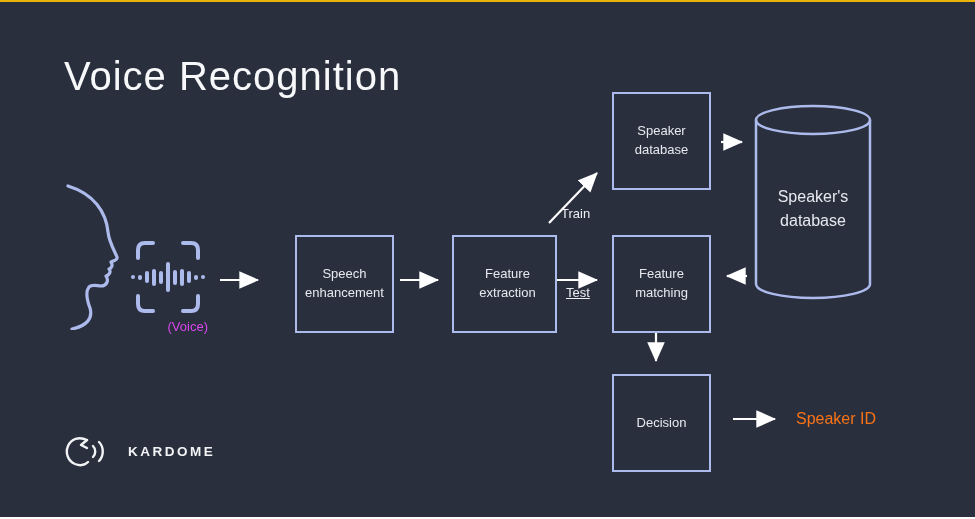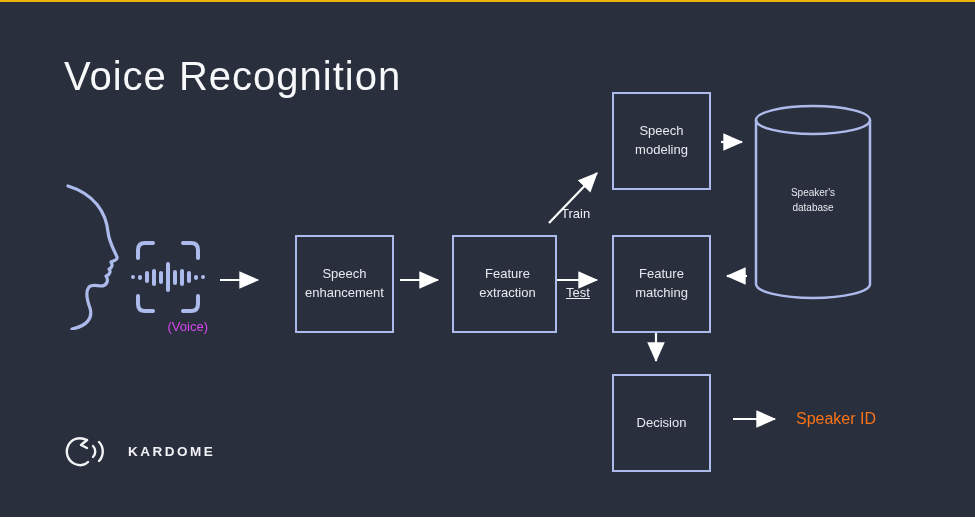--- a/index.html
+++ b/index.html
@@ -28,21 +28,21 @@
     color:#e7e9ee;font-size:13px;line-height:1.45;
     padding:2px;box-sizing:content-box;
   }
   .node-speech{left:295px;top:233px;}
   .node-extract{left:452px;top:233px;padding-left:8px;}
   .node-model{left:612px;top:90px;}
   .node-match{left:612px;top:233px;}
   .node-decision{left:612px;top:372px;}
   .db-label{
     position:absolute;left:756px;top:183px;width:114px;
-    text-align:center;color:#e7e9ee;font-size:10px;line-height:1.5;
+    text-align:center;color:#e7e9ee;font-size:16px;line-height:1.5;
   }
   .flow-label{
     position:absolute;color:#eceef2;font-size:13px;
   }
   .label-train{left:561px;top:204px;}
   .label-test{left:566px;top:283px;text-decoration:underline;}
   .voice-label{
     position:absolute;left:128px;top:317px;width:80px;
     text-align:right;color:#d946ef;font-size:13px;
   }
@@ -121,21 +121,21 @@
   </div>
   <div class="voice-label">(Voice)</div>
 
   <div class="node node-speech">
     <span>Speech enhancement</span>
   </div>
   <div class="node node-extract">
     <span>Feature extraction</span>
   </div>
   <div class="node node-model">
-    <span>Speech modeling</span>
+    <span>Speaker database</span>
   </div>
   <div class="node node-match">
     <span>Feature matching</span>
   </div>
   <div class="node node-decision">
     <span>Decision</span>
   </div>
 
   <div class="db-label">
     <span style="display:block">Speaker's</span>

